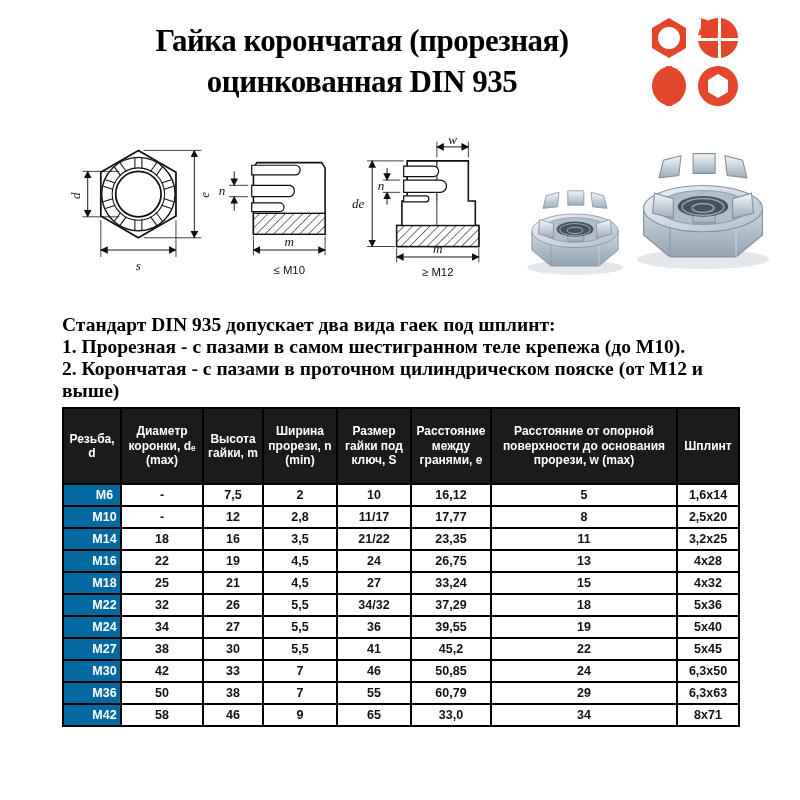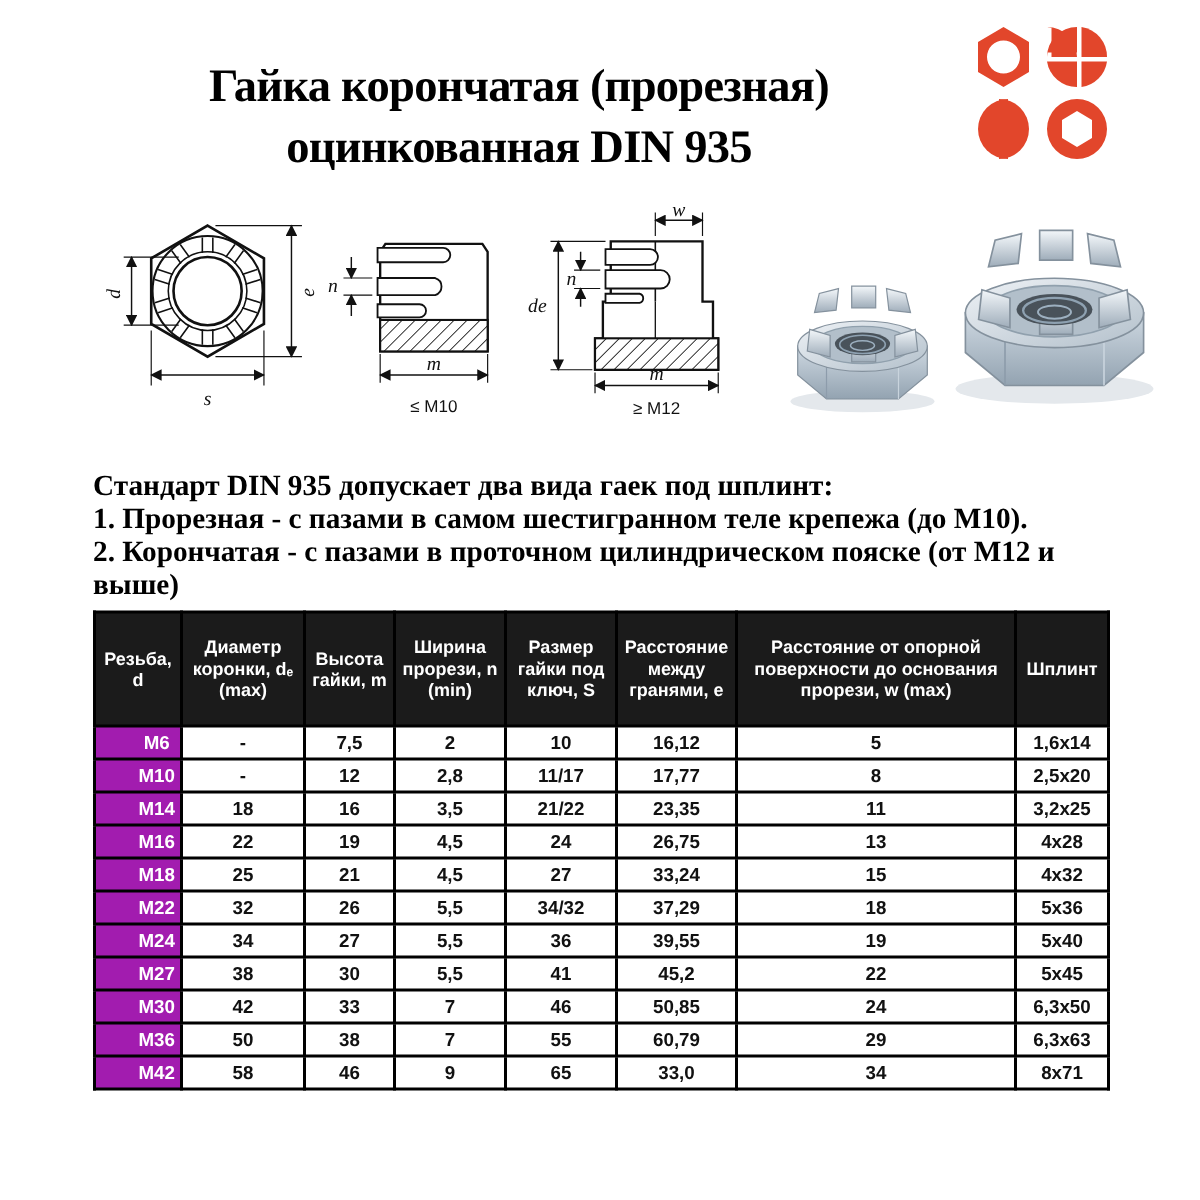--- a/index.html
+++ b/index.html
@@ -1,20 +1,20 @@
 <!DOCTYPE html>
 <html><head>
 <meta charset="utf-8">
 <style>
   html,body{margin:0;padding:0;background:#fff;}
   .page{position:relative;width:800px;height:800px;background:#fff;overflow:hidden;
         font-family:"Liberation Sans",sans-serif;}
 
   
-  .title-wrap{position:absolute;top:20px;left:6px;width:680px;text-align:center;margin-top:16px;}
+  .title-wrap{position:absolute;top:20px;left:22px;width:680px;text-align:center;}
   .title-line{font-family:"Liberation Serif",serif;font-weight:700;color:#000;
               font-size:31px;line-height:41px;letter-spacing:-0.5px;}
 
   .logo{position:absolute;top:16px;right:60px;width:92px;height:92px;}
 
   
   .drawings{position:absolute;top:126px;left:58px;width:450px;height:168px;
             display:flex;align-items:flex-start;}
   .tech-text{font-family:"Liberation Serif",serif;font-style:italic;font-size:15px;fill:#111;}
   .cap-text{font-family:"Liberation Sans",sans-serif;font-size:13px;fill:#111;font-weight:400;}
@@ -24,21 +24,21 @@
   .desc{position:absolute;top:314px;left:62px;width:700px;
         font-family:"Liberation Serif",serif;font-weight:700;
         font-size:19.5px;line-height:22px;color:#000;}
 
   
   .spec-table{position:absolute;top:407px;left:62px;width:676px;
               border-collapse:collapse;table-layout:fixed;}
   .spec-table th,.spec-table td{border:2px solid #000;text-align:center;vertical-align:middle;}
   .spec-table thead th{background:#1b1b1b;color:#fff;height:70px;padding:2px 1px;
                        font:bold 12px/1.2 "Liberation Sans",sans-serif;}
-  .spec-table tbody th{background:#a21caf;color:#fff;
+  .spec-table tbody th{background:#0369a1;color:#fff;
                        font:bold 12.5px/1 "Liberation Sans",sans-serif;padding-left:26px;}
   .spec-table tbody td{background:#fff;color:#111;height:18px;
                        font:bold 12.5px/1 "Liberation Sans",sans-serif;}
 </style>
 </head>
 <body>
 
 <div class="page">
 
   <div class="title-wrap">

